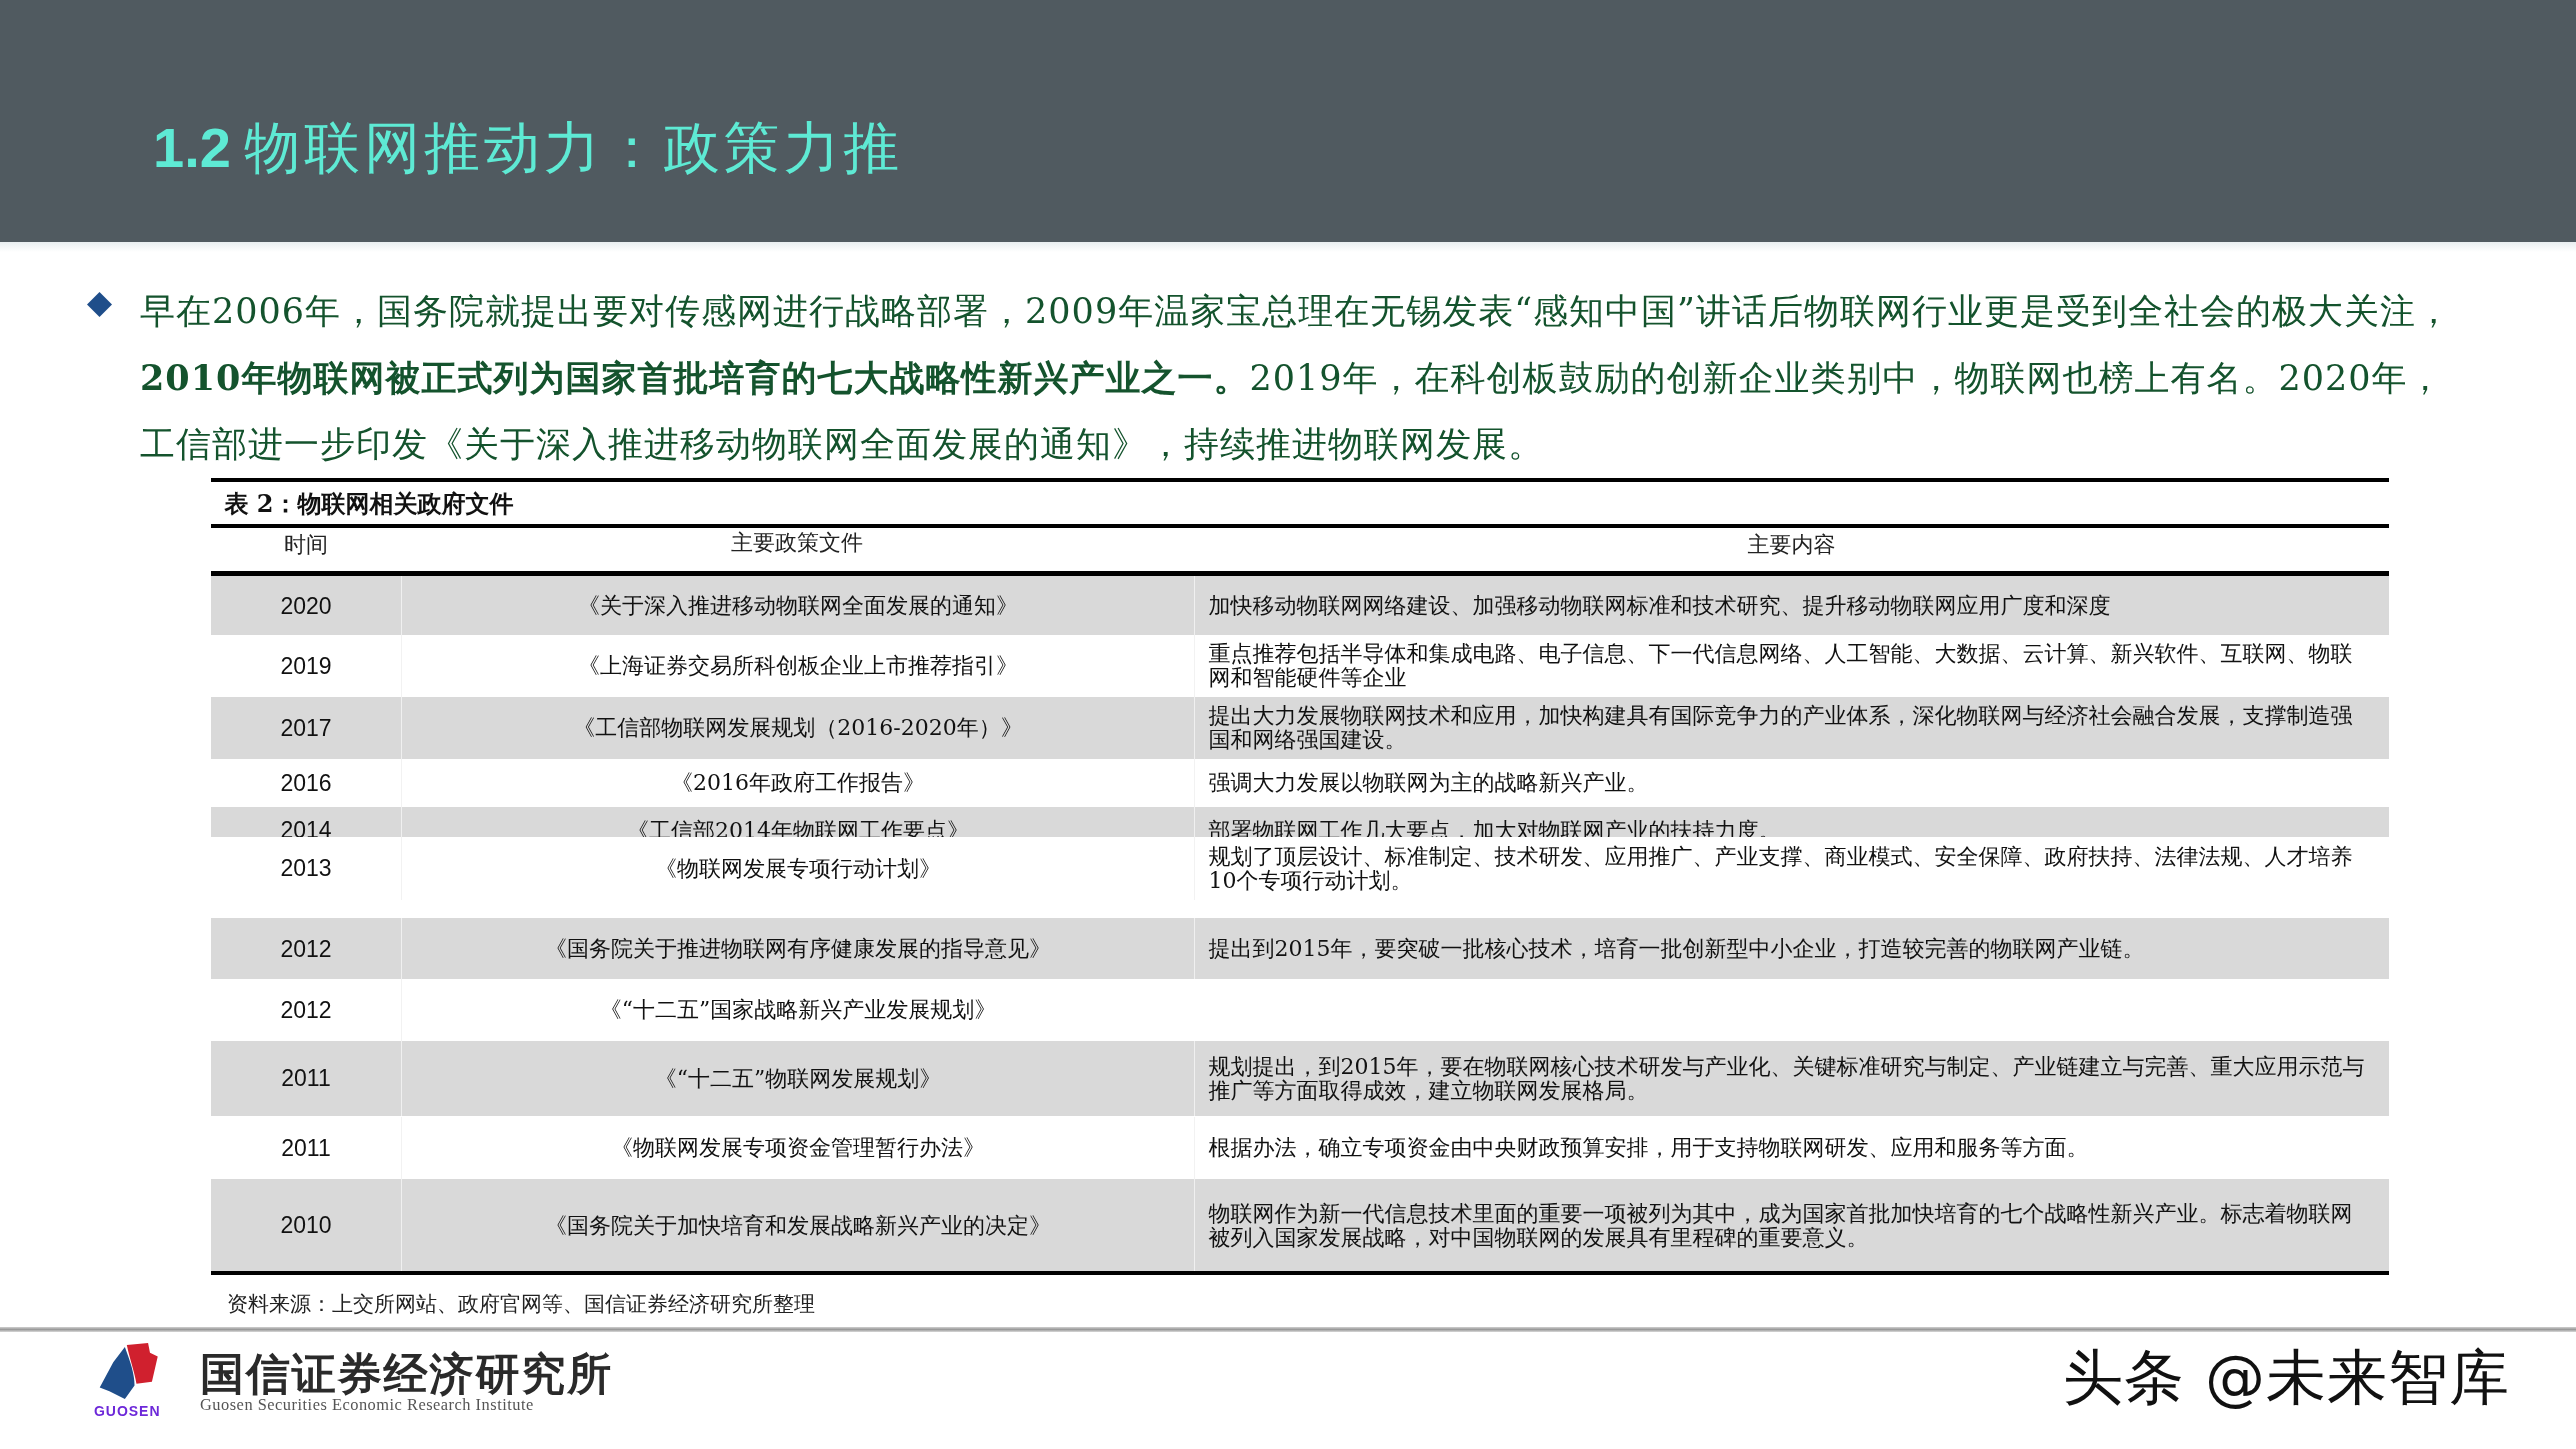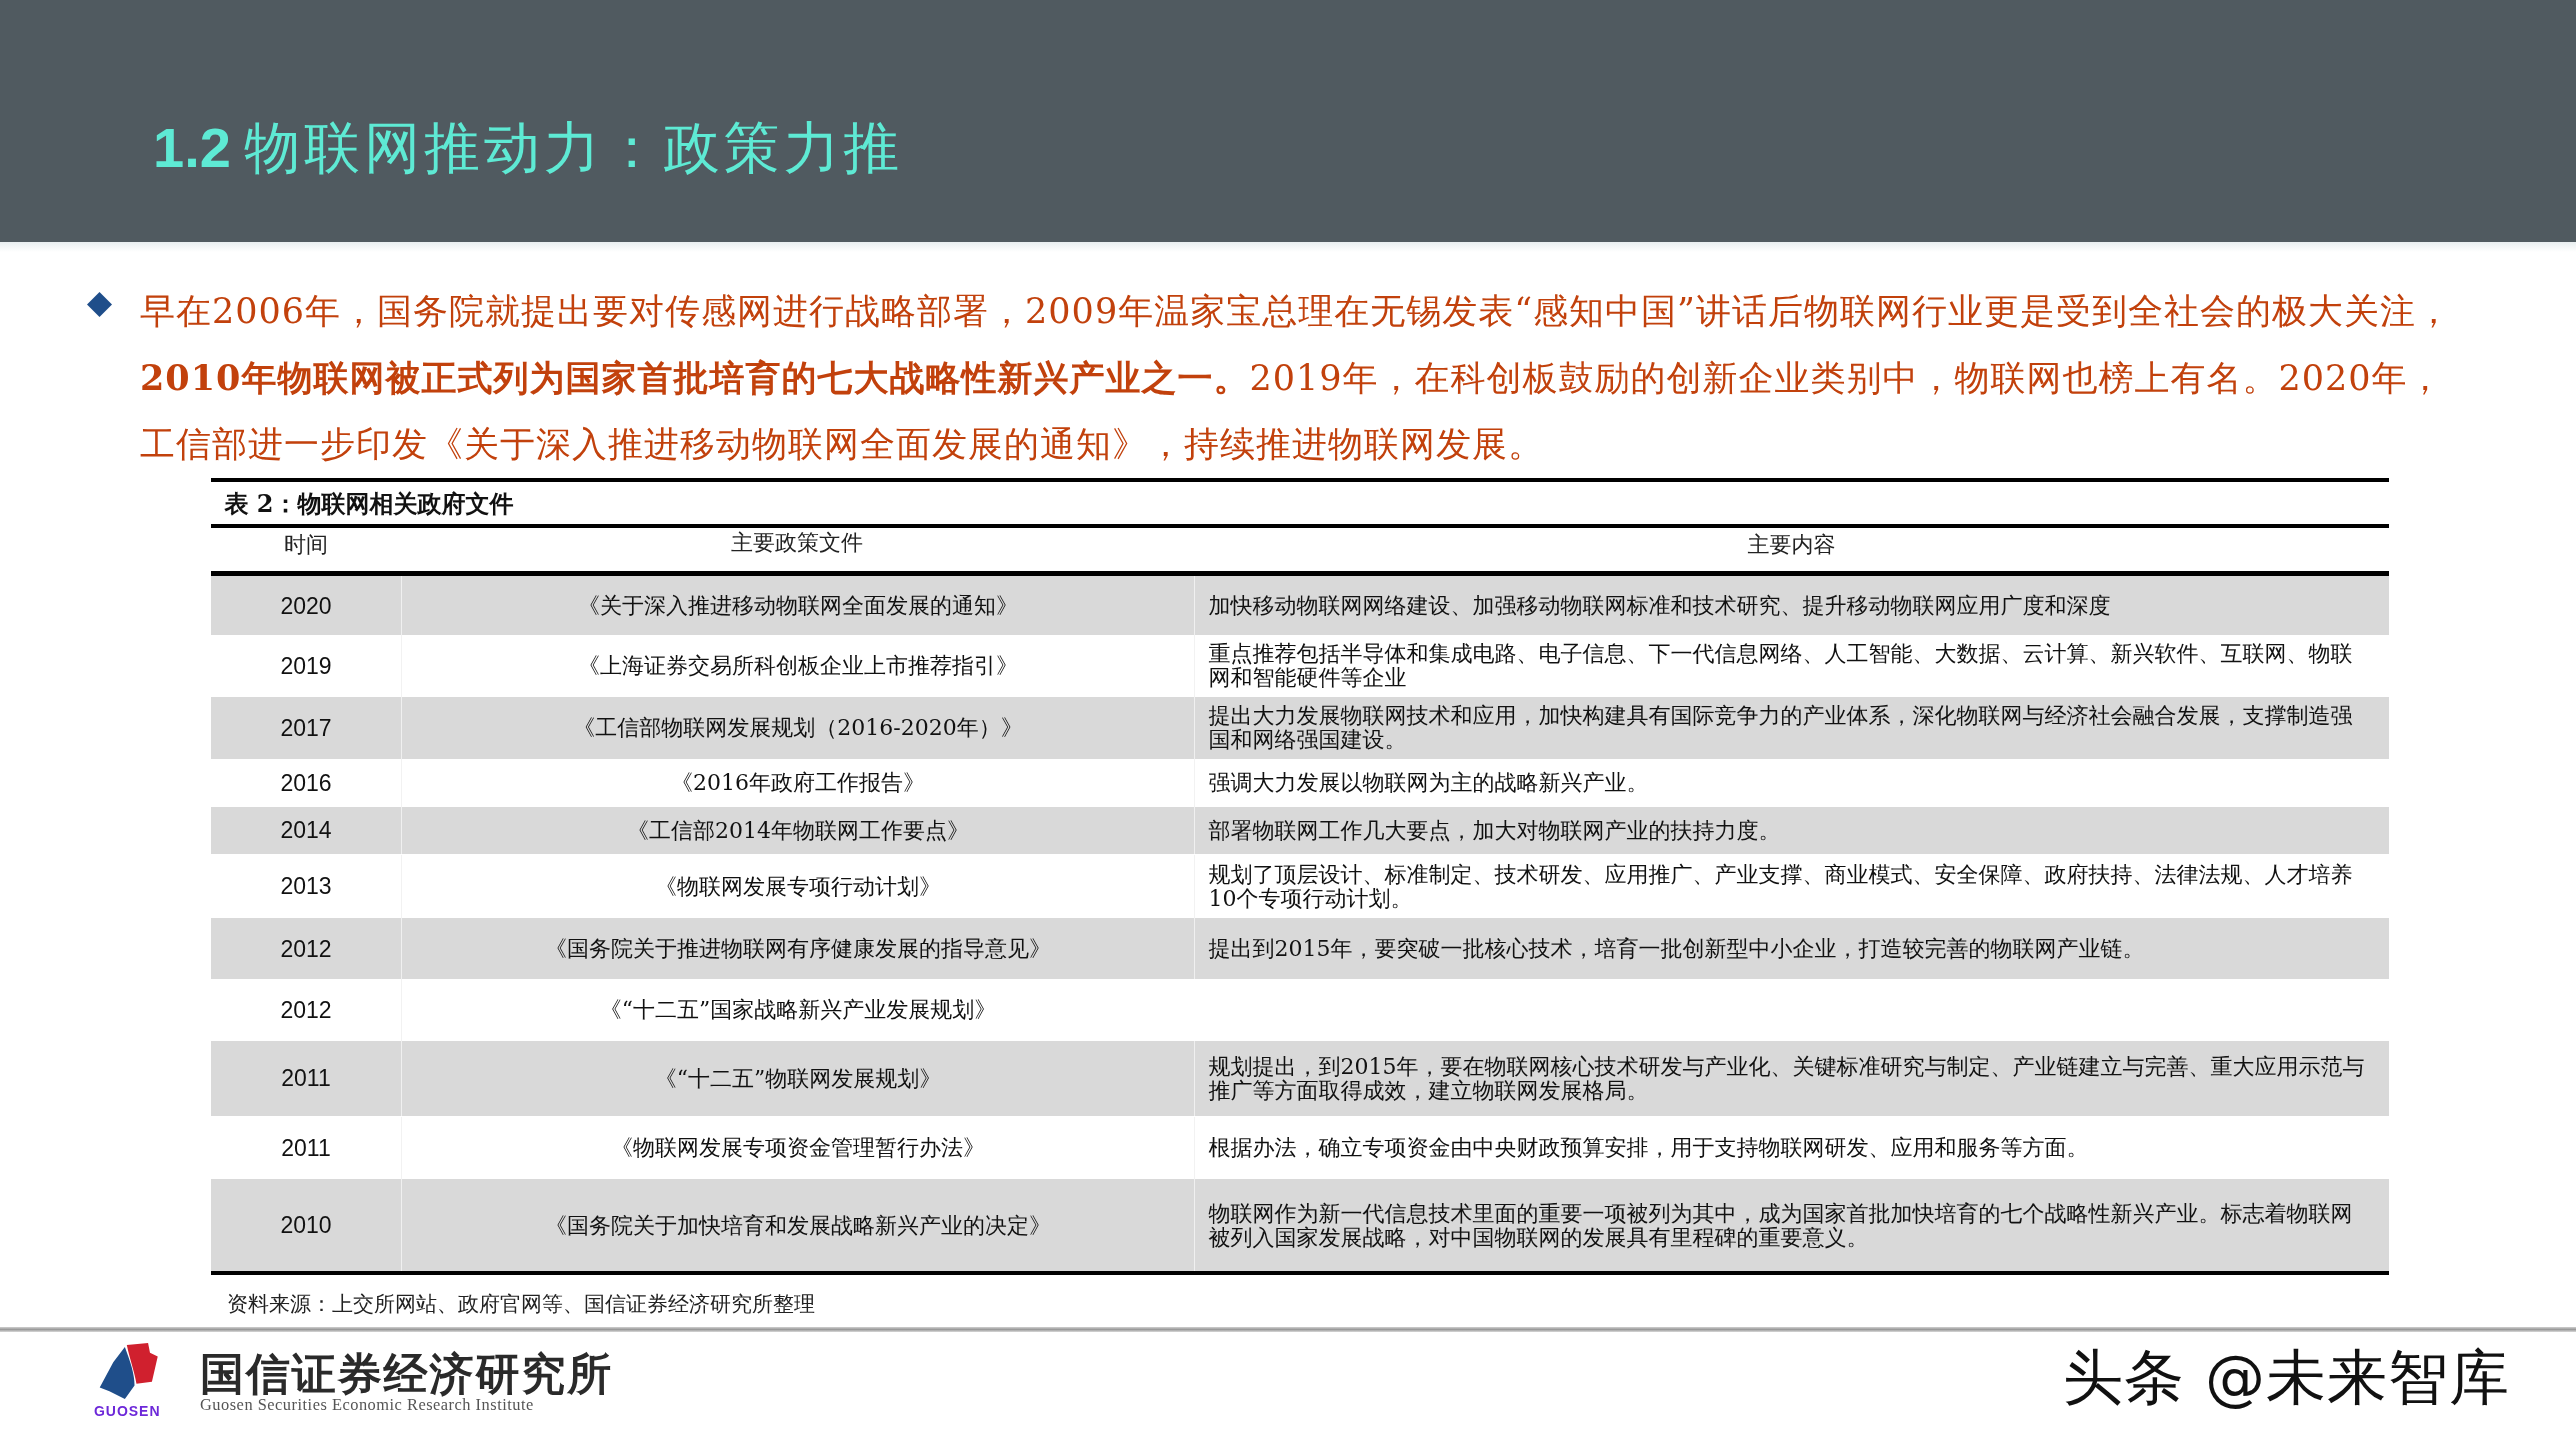--- a/index.html
+++ b/index.html
@@ -21,21 +21,21 @@
     position: absolute; left: 153px; top: 97px;
     font-size: 56px; color: #5eead4; letter-spacing: 3.9px; white-space: nowrap; margin-top: 14px;
   }
   .page-title .num { font-family: "Liberation Sans", sans-serif; font-weight: bold; letter-spacing: 0; margin-right: 13.5px; }
 
   .bullet {
     position: absolute; left: 87px; top: 292px; width: 25px; height: 25px;
   }
   .bullet svg { display: block; }
   .para-line {
-    position: absolute; left: 140px; font-size: 35px; white-space: nowrap; color: #c2410c;
+    position: absolute; left: 140px; font-size: 35px; white-space: nowrap; color: #14532d;
     letter-spacing: 1px;
   }
   .para-line b { font-weight: bold; }
 
   .table-wrap { position: absolute; left: 211px; top: 478px; width: 2178px; }
   .rule { position: absolute; left: 0; width: 2178px; background: #000; }
   .caption {
     position: absolute; left: 13.5px; top: 9.7px; font-size: 24px; font-weight: bold; white-space: nowrap;
   }
   .thead {
@@ -136,21 +136,21 @@
         <span>强调大力发展以物联网为主的战略新兴产业。</span>
       </div>
   </div>
   <div class="row gray" style="top:329px;height:47px;">
     <div class="cell c-time">2014</div>
     <div class="cell c-doc">《工信部2014年物联网工作要点》</div>
     <div class="cell c-content">
         <span>部署物联网工作几大要点，加大对物联网产业的扶持力度。</span>
       </div>
   </div>
-  <div class="row white" style="top:377px;height:63px;">
+  <div class="row white" style="top:359px;height:63px;">
     <div class="cell c-time">2013</div>
     <div class="cell c-doc">《物联网发展专项行动计划》</div>
     <div class="cell c-content">
         <span>规划了顶层设计、标准制定、技术研发、应用推广、产业支撑、商业模式、安全保障、政府扶持、法律法规、人才培养10个专项行动计划。</span>
       </div>
   </div>
   <div class="row gray" style="top:440px;height:62px;">
     <div class="cell c-time">2012</div>
     <div class="cell c-doc">《国务院关于推进物联网有序健康发展的指导意见》</div>
     <div class="cell c-content">

